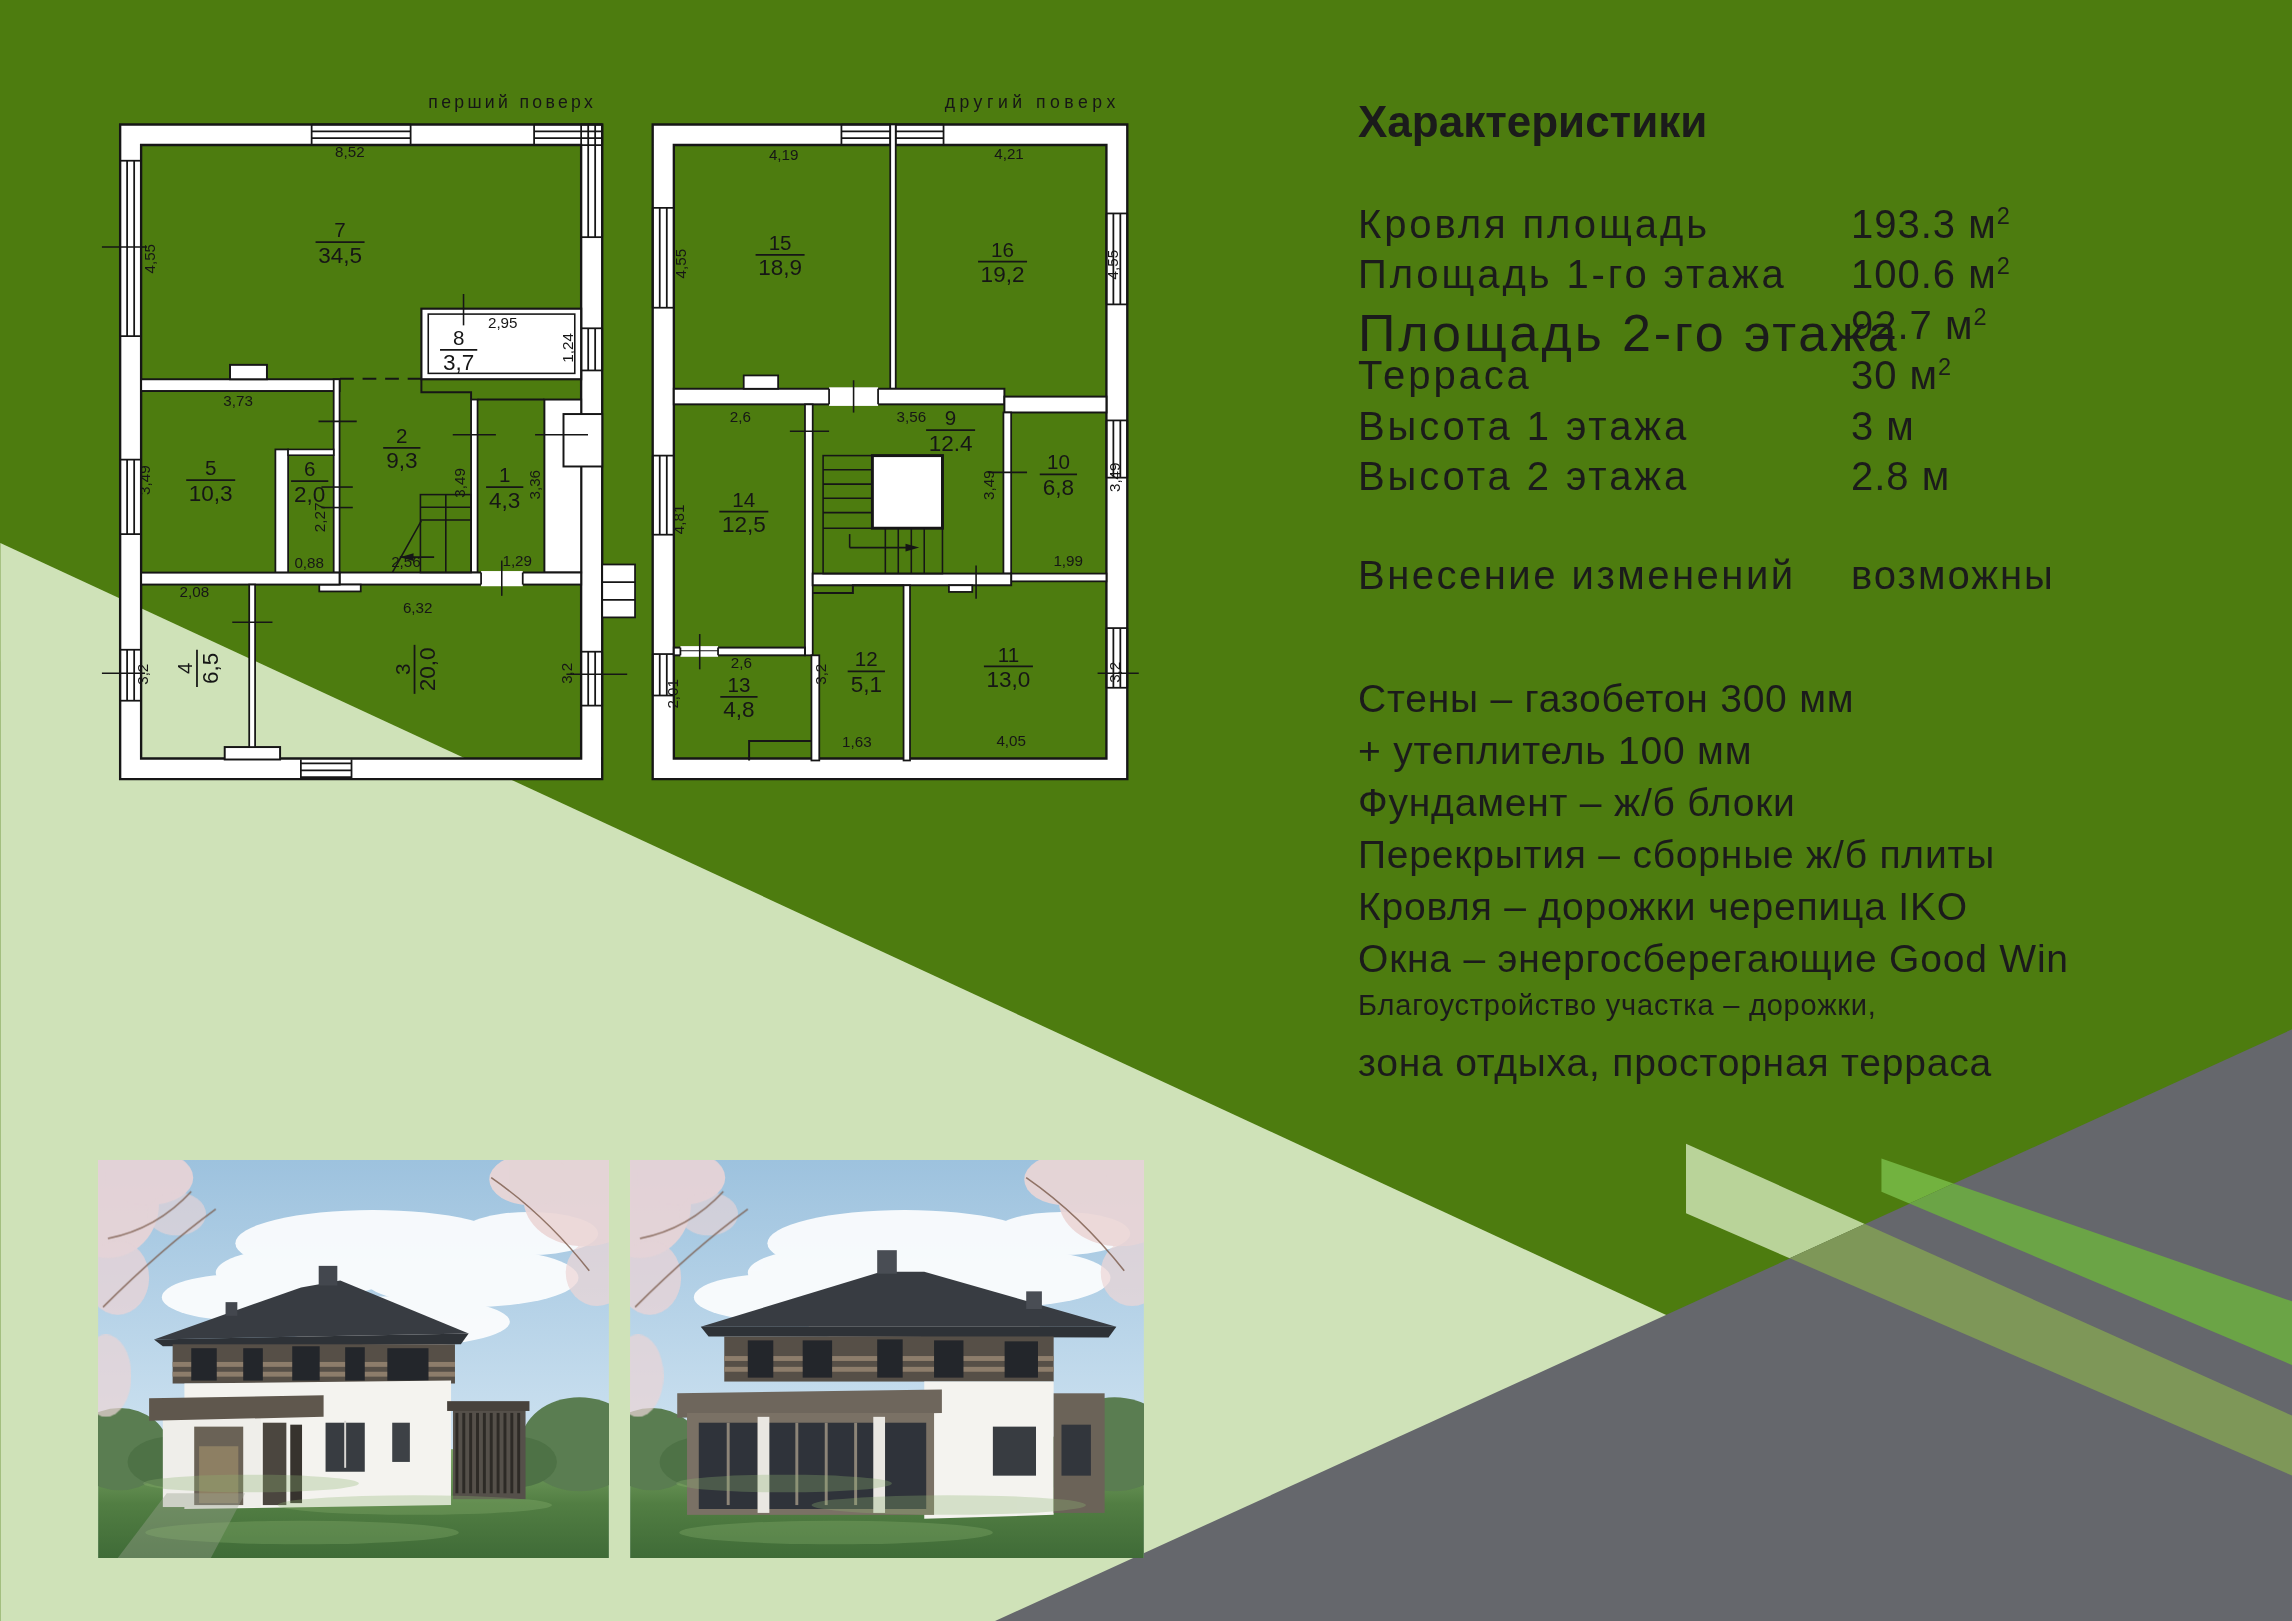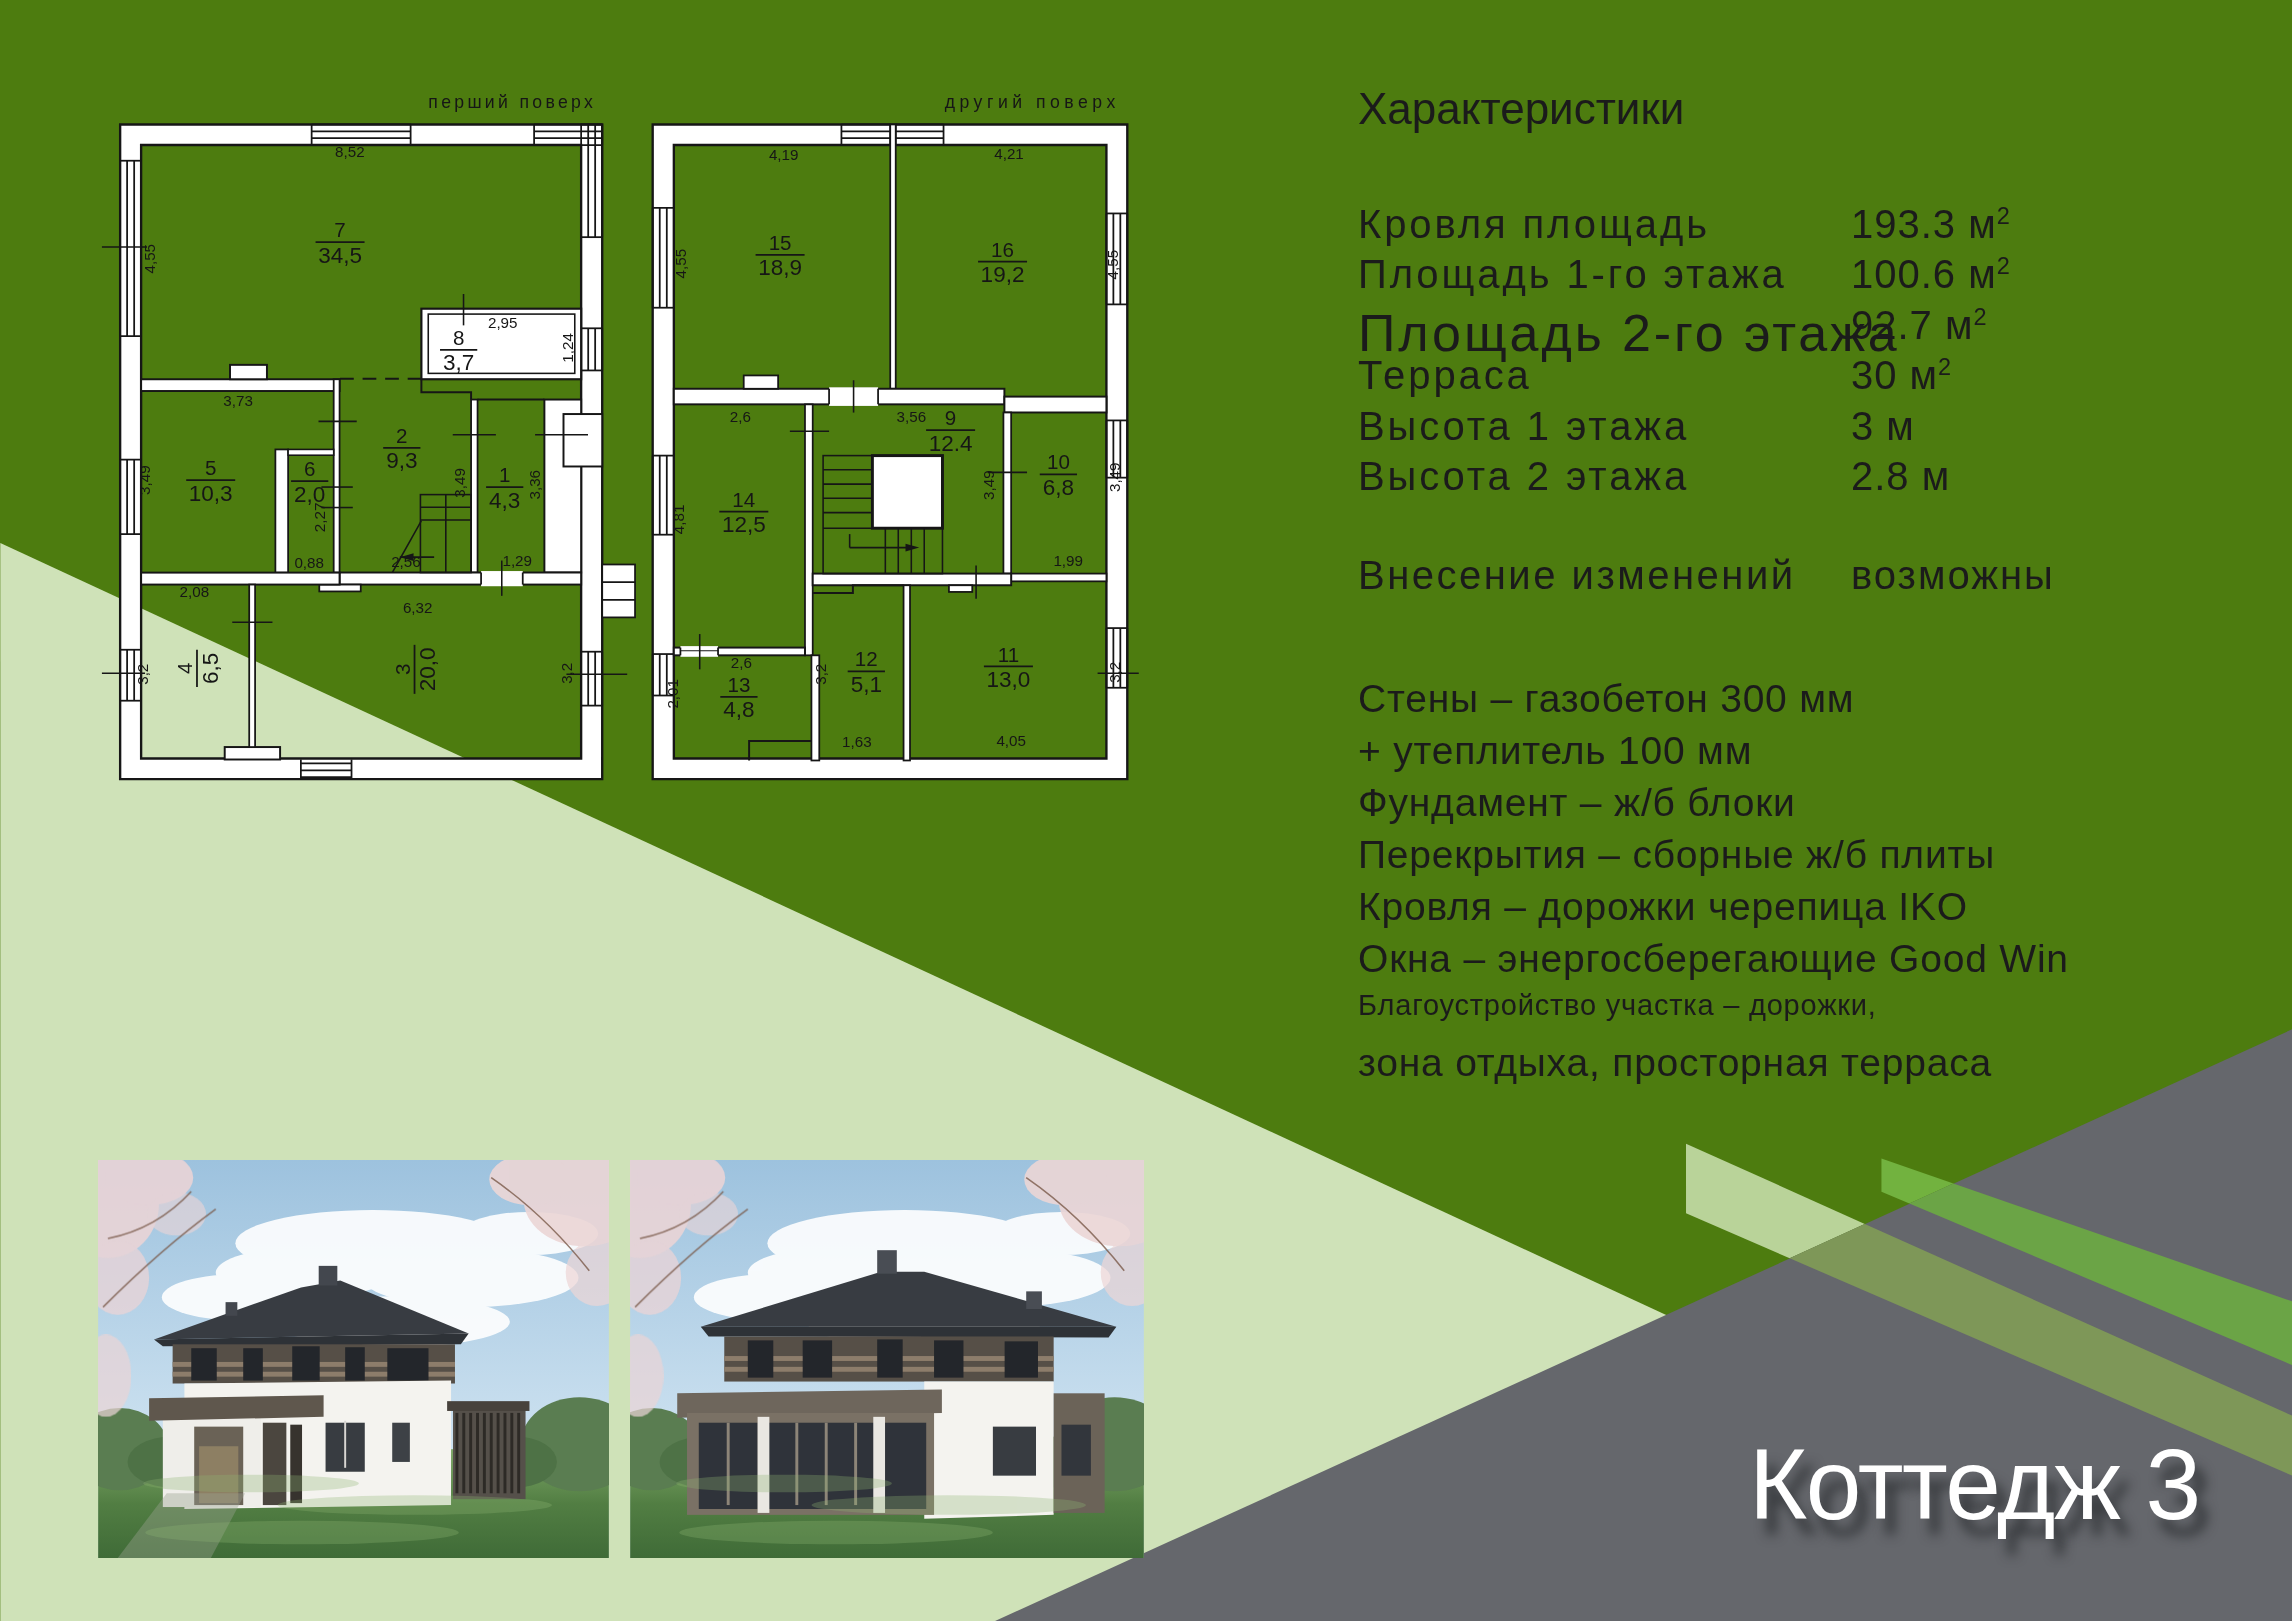--- a/index.html
+++ b/index.html
@@ -520,21 +520,21 @@
       <g stroke="#7a5a4a" stroke-width="1.6" fill="none" opacity="0.8">
         <path d="M404,18 q55,38 100,95"></path>
       </g>
 <g fill="#8fb573" opacity="0.3">
         <ellipse cx="157" cy="330" rx="110" ry="9"></ellipse>
         <ellipse cx="325" cy="352" rx="140" ry="10"></ellipse>
         <ellipse cx="210" cy="380" rx="160" ry="12"></ellipse>
       </g>
 </svg>
 <div style="position:absolute;left:0;top:0;color:#1b1b1b">
-<div style="position:absolute;left:1358px;top:84px;font-size:44px;font-weight:normal;letter-spacing:0px;white-space:nowrap">Характеристики</div>
+<div style="position:absolute;left:1358px;top:97px;font-size:44px;font-weight:bold;letter-spacing:0px;white-space:nowrap">Характеристики</div>
 <div style="position:absolute;left:1358px;top:202px;font-size:40px;letter-spacing:2.9px;white-space:nowrap">Кровля площадь</div>
 <div style="position:absolute;left:1851px;top:202px;font-size:40px;letter-spacing:1px;white-space:nowrap">193.3 м<span style="font-size:23.5px;vertical-align:13.7px">2</span></div>
 <div style="position:absolute;left:1358px;top:252px;font-size:40px;letter-spacing:2.9px;white-space:nowrap">Площадь 1-го этажа</div>
 <div style="position:absolute;left:1851px;top:252px;font-size:40px;letter-spacing:1px;white-space:nowrap">100.6 м<span style="font-size:23.5px;vertical-align:13.7px">2</span></div>
 <div style="position:absolute;left:1358px;top:303px;font-size:52px;letter-spacing:2.9px;white-space:nowrap">Площадь 2-го этажа</div>
 <div style="position:absolute;left:1851px;top:303px;font-size:40px;letter-spacing:1px;white-space:nowrap">92.7 м<span style="font-size:23.5px;vertical-align:13.7px">2</span></div>
 <div style="position:absolute;left:1358px;top:353px;font-size:40px;letter-spacing:2.9px;white-space:nowrap">Терраса</div>
 <div style="position:absolute;left:1851px;top:353px;font-size:40px;letter-spacing:1px;white-space:nowrap">30 м<span style="font-size:23.5px;vertical-align:13.7px">2</span></div>
 <div style="position:absolute;left:1358px;top:404px;font-size:40px;letter-spacing:2.9px;white-space:nowrap">Высота 1 этажа</div>
 <div style="position:absolute;left:1851px;top:404px;font-size:40px;letter-spacing:1px;white-space:nowrap">3 м</div>
@@ -544,14 +544,13 @@
 <div style="position:absolute;left:1851px;top:553px;font-size:40px;letter-spacing:2px;white-space:nowrap">возможны</div>
 <div style="position:absolute;left:1358px;top:677px;font-size:39px;letter-spacing:0.8px;white-space:nowrap">Стены – газобетон 300 мм</div>
 <div style="position:absolute;left:1358px;top:729px;font-size:39px;letter-spacing:0.8px;white-space:nowrap">+ утеплитель 100 мм</div>
 <div style="position:absolute;left:1358px;top:781px;font-size:39px;letter-spacing:0.8px;white-space:nowrap">Фундамент – ж/б блоки</div>
 <div style="position:absolute;left:1358px;top:833px;font-size:39px;letter-spacing:0.8px;white-space:nowrap">Перекрытия – сборные ж/б плиты</div>
 <div style="position:absolute;left:1358px;top:885px;font-size:39px;letter-spacing:0.8px;white-space:nowrap">Кровля – дорожки черепица IKO</div>
 <div style="position:absolute;left:1358px;top:937px;font-size:39px;letter-spacing:0.8px;white-space:nowrap">Окна – энергосберегающие  Good Win</div>
 <div style="position:absolute;left:1358px;top:989px;font-size:29px;letter-spacing:0.8px;white-space:nowrap">Благоустройство участка – дорожки,</div>
 <div style="position:absolute;left:1358px;top:1041px;font-size:39px;letter-spacing:0.8px;white-space:nowrap">зона отдыха, просторная терраса</div>
 </div>
-<div style="position:absolute;left:1749px;top:1427px;font-size:100px;color:#ffffff;letter-spacing:-1.5px;white-space:nowrap;text-shadow:9.8px 15.7px 11.8px rgba(35,37,40,0.75)">Коттедж 3</div>
 </div>
 
 </body></html>

